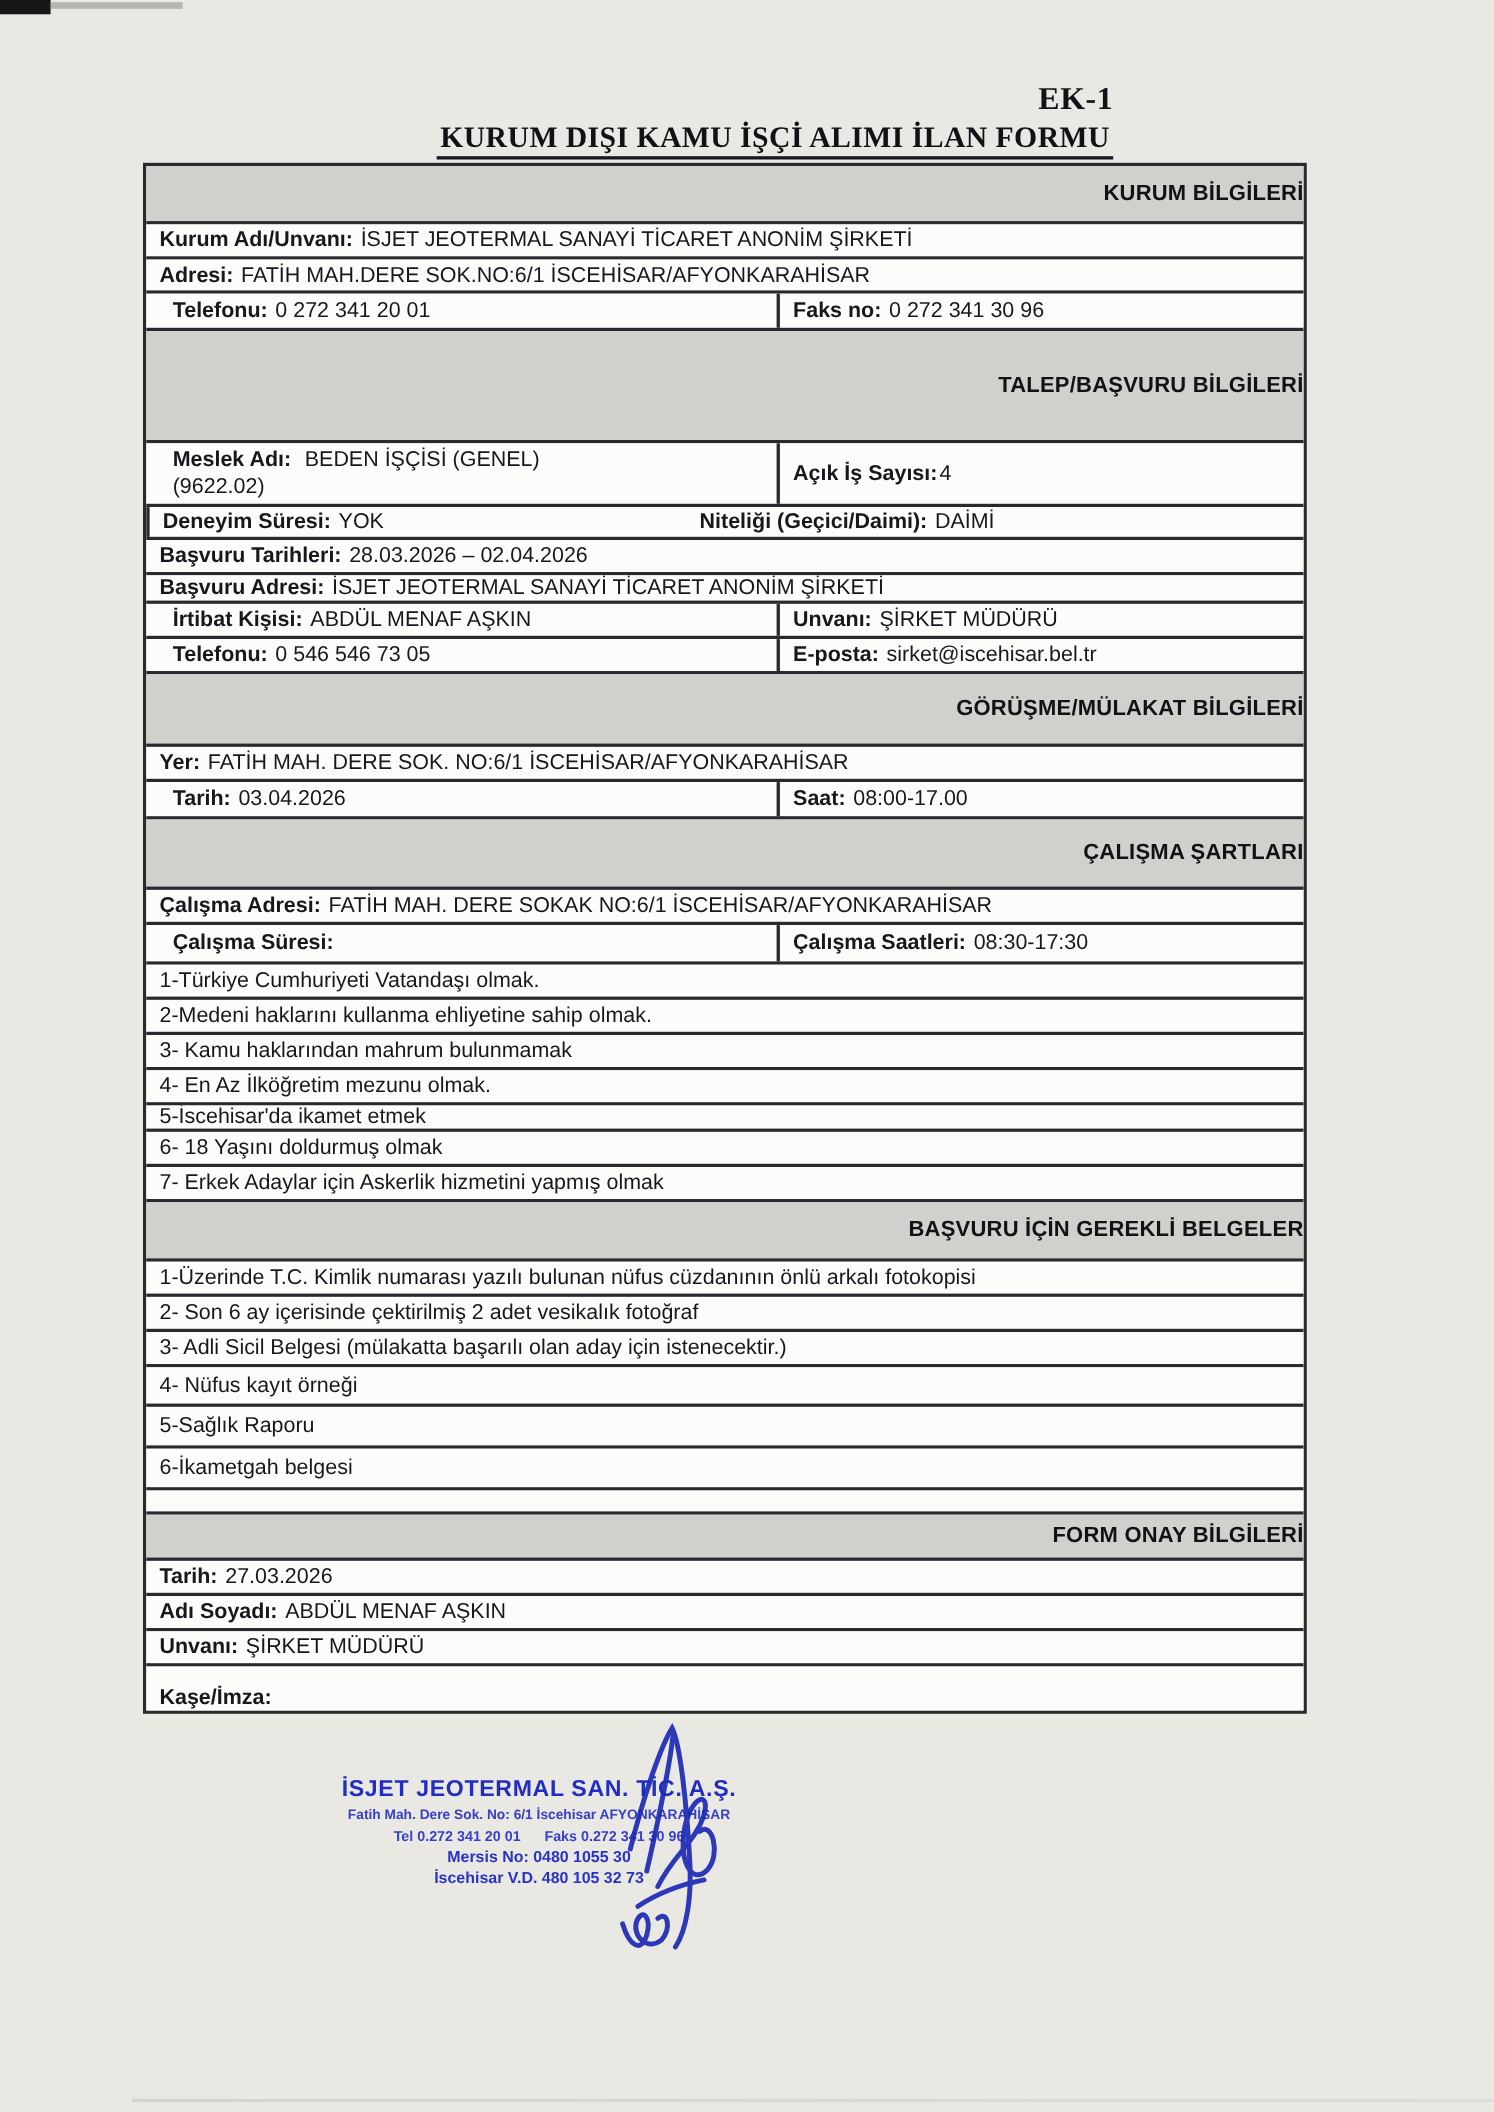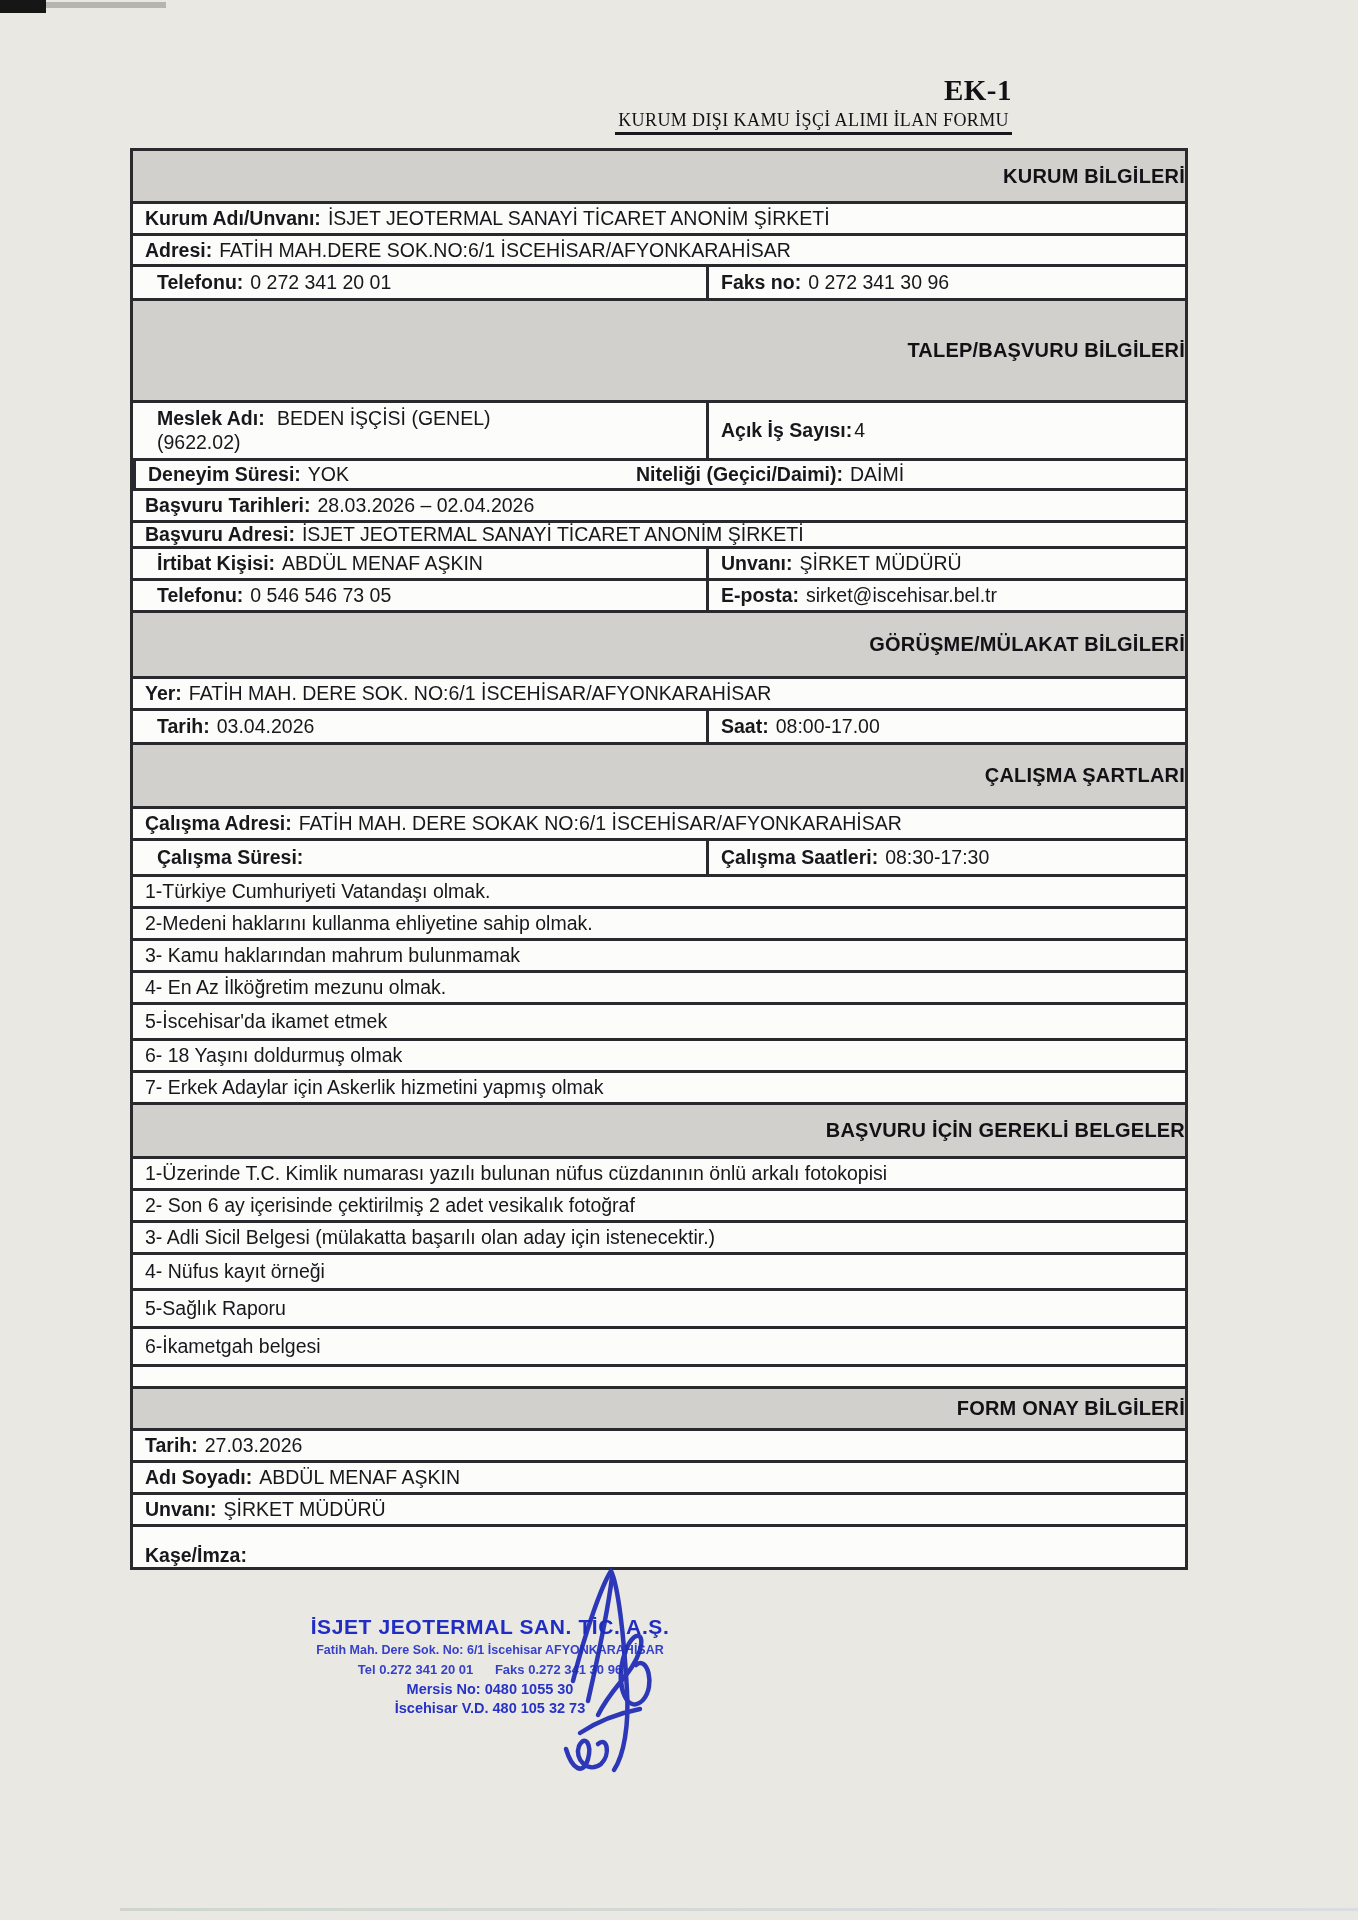--- a/index.html
+++ b/index.html
@@ -18,21 +18,21 @@
   .art-bar{position:absolute;left:0;top:0;width:46px;height:13px;background:#161616;}
   .art-smudge{position:absolute;left:46px;top:2px;width:120px;height:6px;background:#8a8a86;opacity:.55;}
   .art-bottomline{position:absolute;left:120px;top:1908px;width:1238px;height:3px;
        background:linear-gradient(90deg,#b9c6bd,#ccd3df);opacity:.55;}
 
   
   .heading{position:absolute;left:0;top:74px;width:1012px;text-align:right;
        font-family:"Liberation Serif","DejaVu Serif",serif;color:#121216;}
   .ek{font-size:29px;font-weight:bold;letter-spacing:.5px;}
   .main-title{margin-top:3px;}
-  .main-title span{display:inline-block;font-size:18px;font-weight:normal;letter-spacing:.4px;
+  .main-title span{display:inline-block;font-size:27px;font-weight:bold;letter-spacing:.4px;
        border-bottom:3.5px solid #17171c;padding:0 3px 1px 3px;}
 
   
   .ftable{position:absolute;left:130px;top:148px;width:1058px;border:3px solid var(--bd);
        box-sizing:border-box;background:var(--rowbg);font-size:19.5px;}
   .ftable *{box-sizing:border-box;}
   .band{background:var(--gray);border-bottom:3px solid var(--bd);display:flex;align-items:center;
        padding-left:13px;font-weight:bold;font-size:20px;letter-spacing:.2px;color:#121216;justify-content:flex-end;}
   .row{display:flex;background:var(--rowbg);border-bottom:3px solid var(--bd);}
   .row.last{border-bottom:none;}
@@ -205,21 +205,21 @@
     </div>
     <div class="row" style="height:32px">
       <div class="cell full">2-Medeni haklarını kullanma ehliyetine sahip olmak.</div>
     </div>
     <div class="row" style="height:32px">
       <div class="cell full">3- Kamu haklarından mahrum bulunmamak</div>
     </div>
     <div class="row" style="height:32px">
       <div class="cell full">4- En Az İlköğretim mezunu olmak.</div>
     </div>
-    <div class="row" style="height:36px">
+    <div class="row" style="height:24px">
       <div class="cell full">5-İscehisar'da ikamet etmek</div>
     </div>
     <div class="row" style="height:32px">
       <div class="cell full">6- 18 Yaşını doldurmuş olmak</div>
     </div>
     <div class="row" style="height:32px">
       <div class="cell full">7- Erkek Adaylar için Askerlik hizmetini yapmış olmak</div>
     </div>
 
     <div class="band" style="height:54px">

